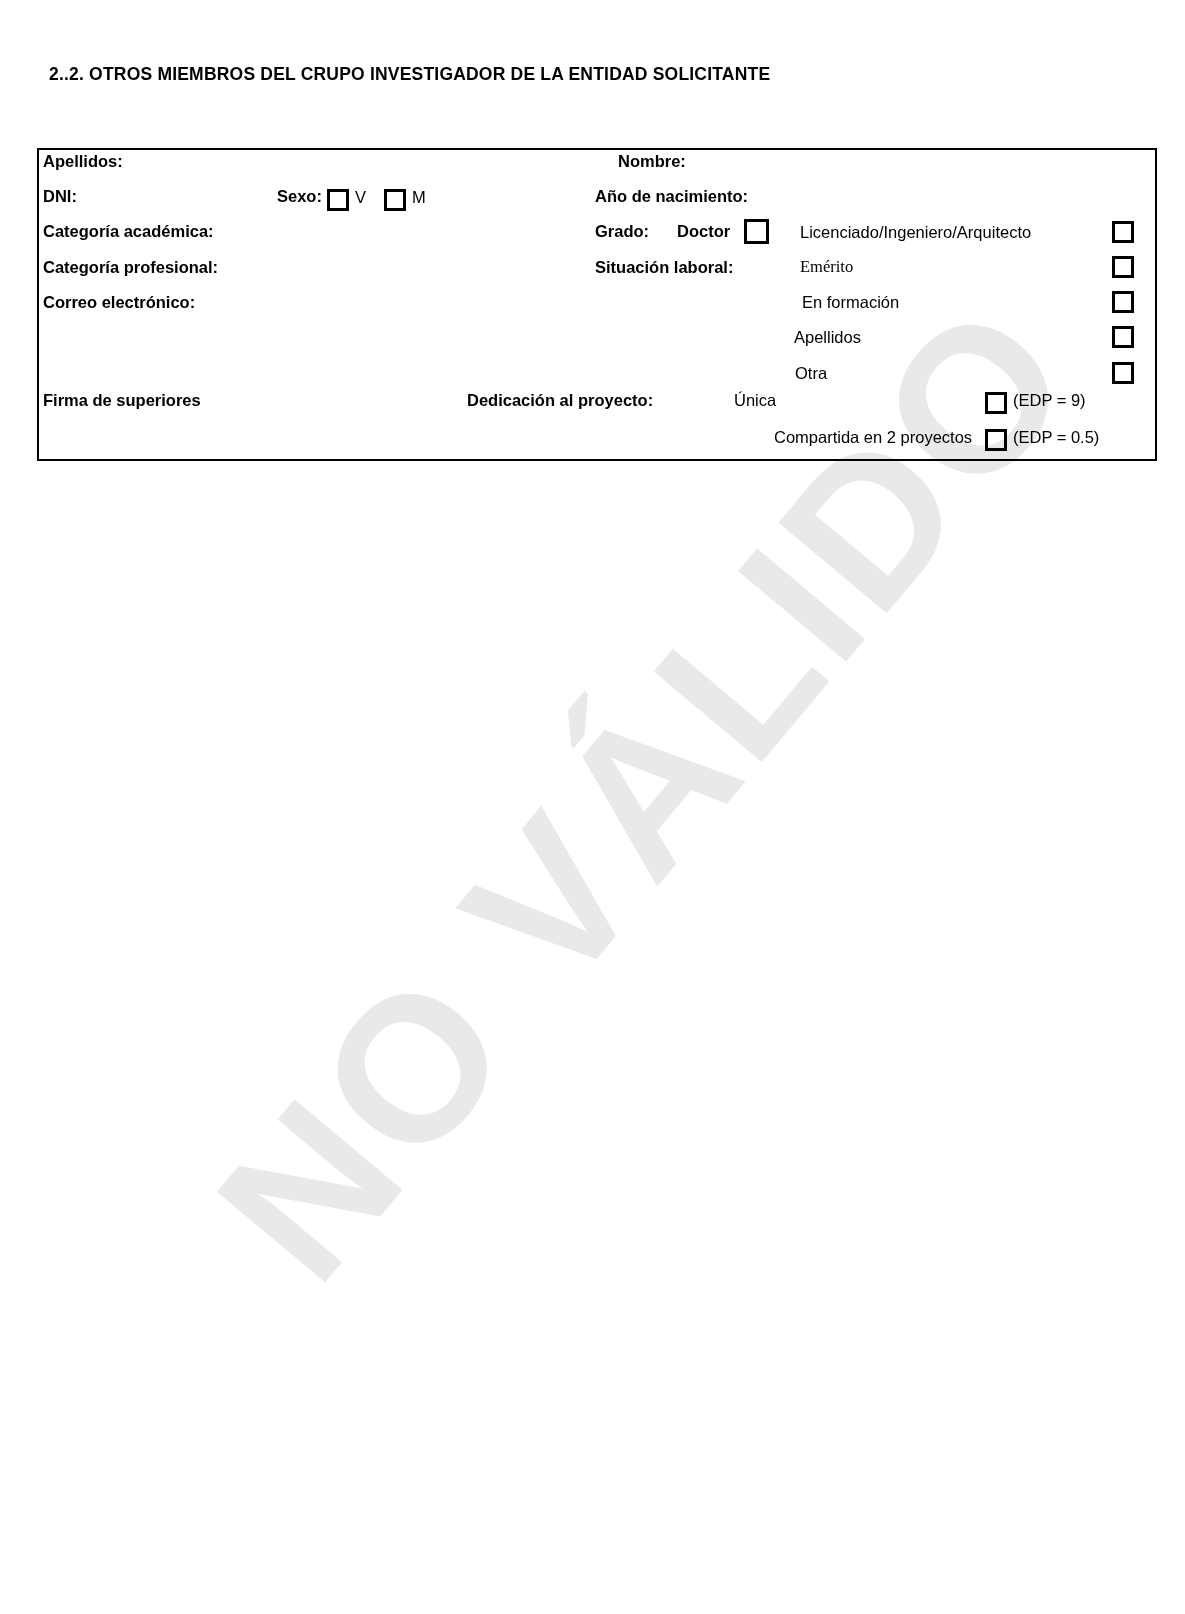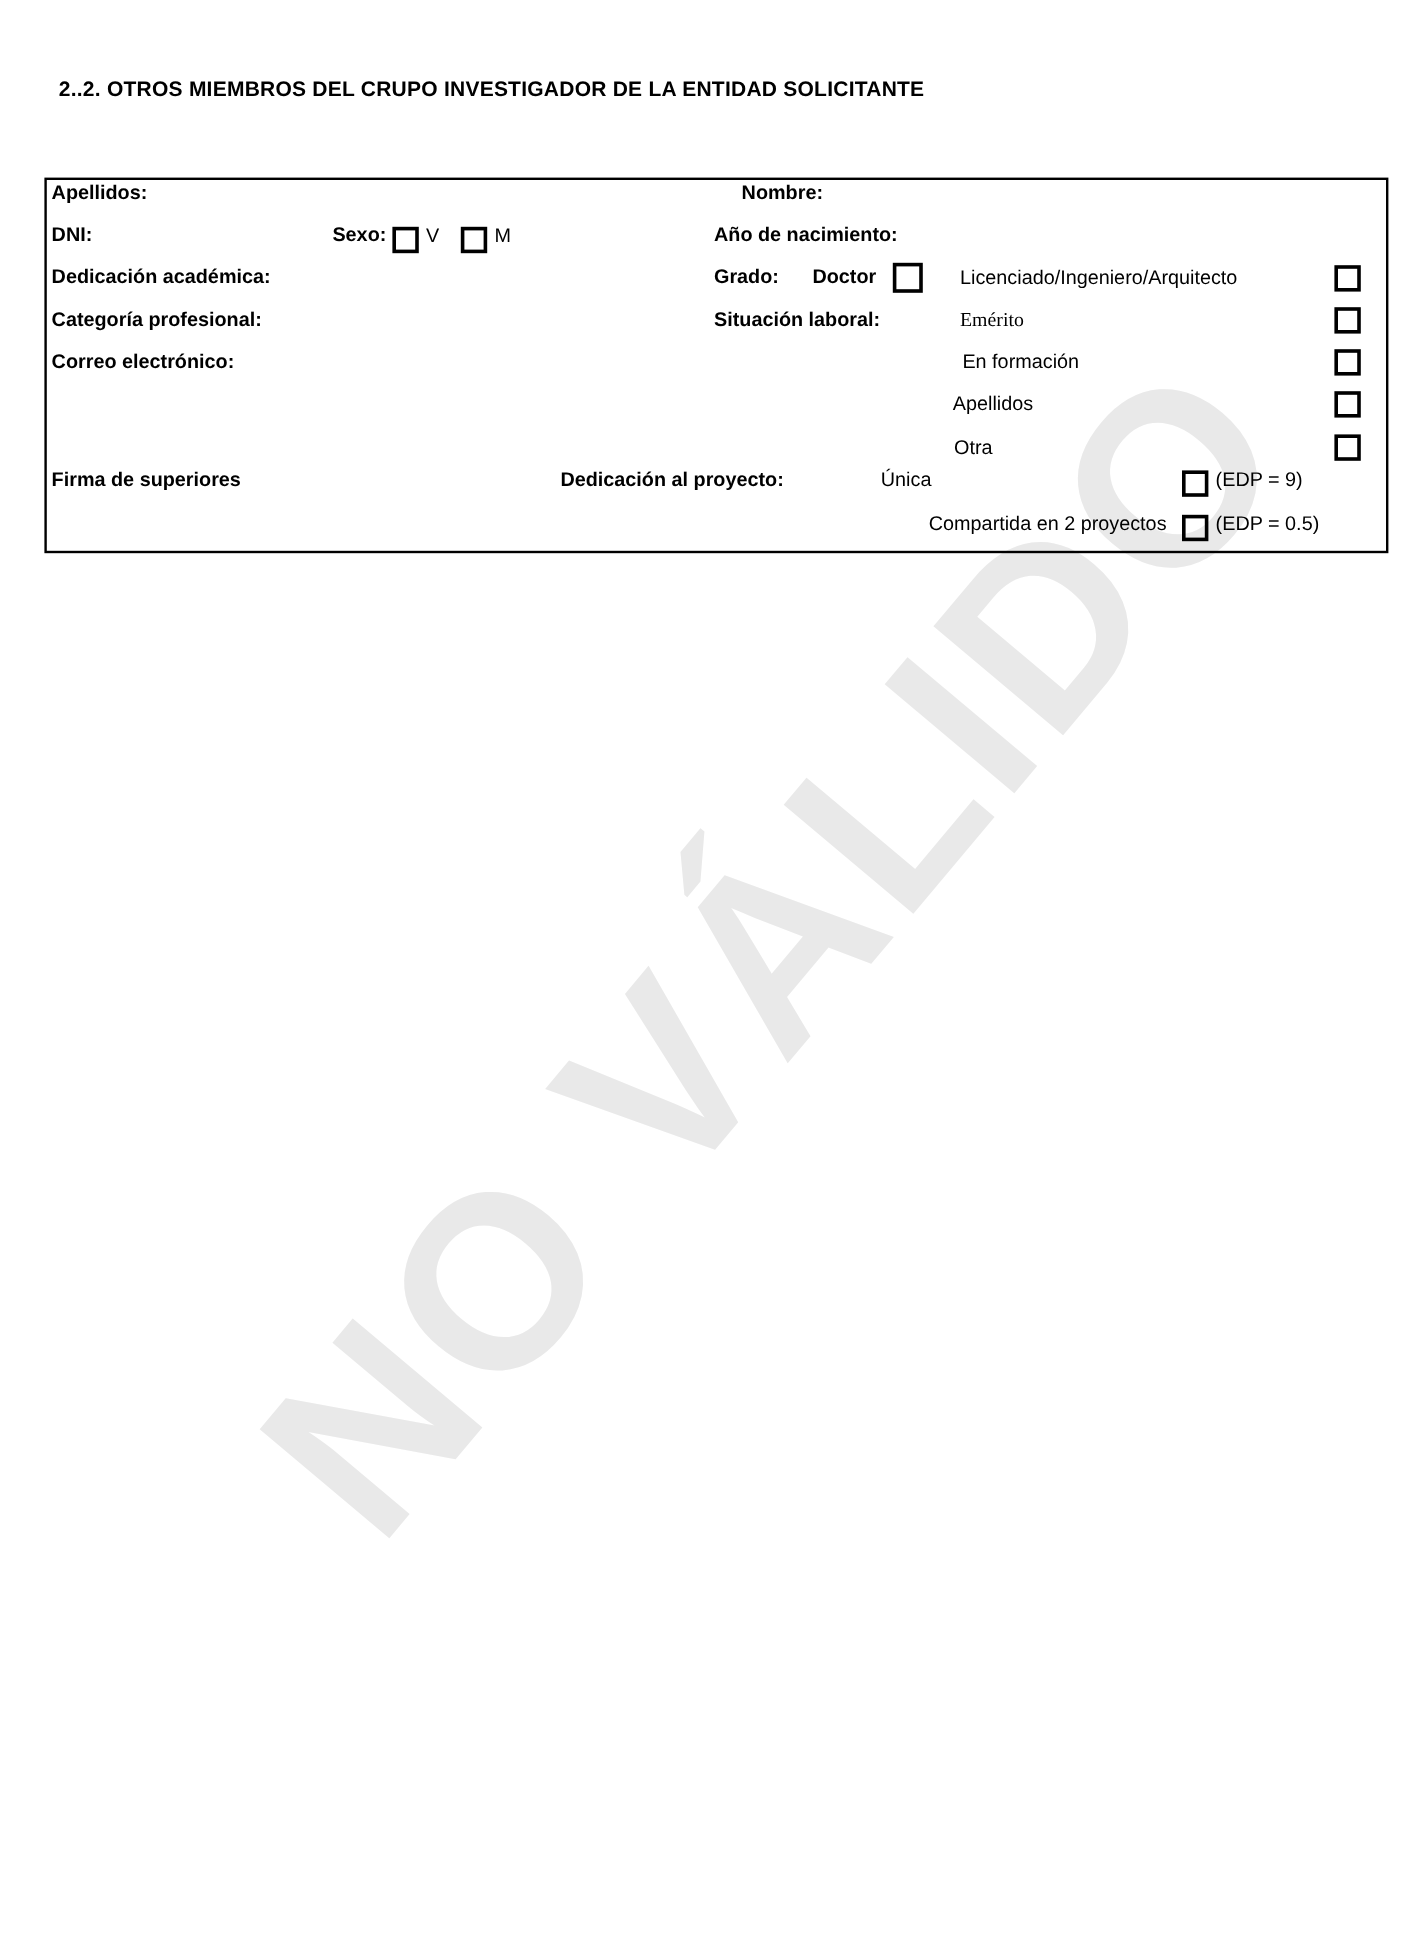--- a/index.html
+++ b/index.html
@@ -81,21 +81,21 @@
     <span class="lbl" style="left:595px;top:151px;margin-left:23px;">Nombre:</span>
 
     <span class="lbl" style="left:43px;top:186px;">DNI:</span>
     <span class="lbl" style="left:277px;top:186px;">Sexo:</span>
     <span class="cb" style="left:327px;top:189px;"></span>
     <span class="txt" style="left:355px;top:187px;">V</span>
     <span class="cb" style="left:384px;top:189px;"></span>
     <span class="txt" style="left:412px;top:187px;">M</span>
     <span class="lbl" style="left:595px;top:186px;">Año de nacimiento:</span>
 
-    <span class="lbl" style="left:43px;top:221px;">Dedicación académica:</span>
+    <span class="lbl" style="left:43px;top:221px;">Categoría académica:</span>
     <span class="lbl" style="left:595px;top:221px;">Grado:</span>
     <span class="lbl" style="left:677px;top:221px;">Doctor</span>
     <span class="cb big" style="left:744px;top:219px;"></span>
     <span class="txt" style="left:800px;top:222px;">Licenciado/Ingeniero/Arquitecto</span>
     <span class="cb" style="left:1112px;top:221px;"></span>
 
     <span class="lbl" style="left:43px;top:257px;">Categoría profesional:</span>
     <span class="lbl" style="left:595px;top:257px;">Situación laboral:</span>
     <span class="txt" style="left:800px;top:257px;font-family:Liberation Serif, serif;">Emérito</span>
     <span class="cb" style="left:1112px;top:256px;"></span>

